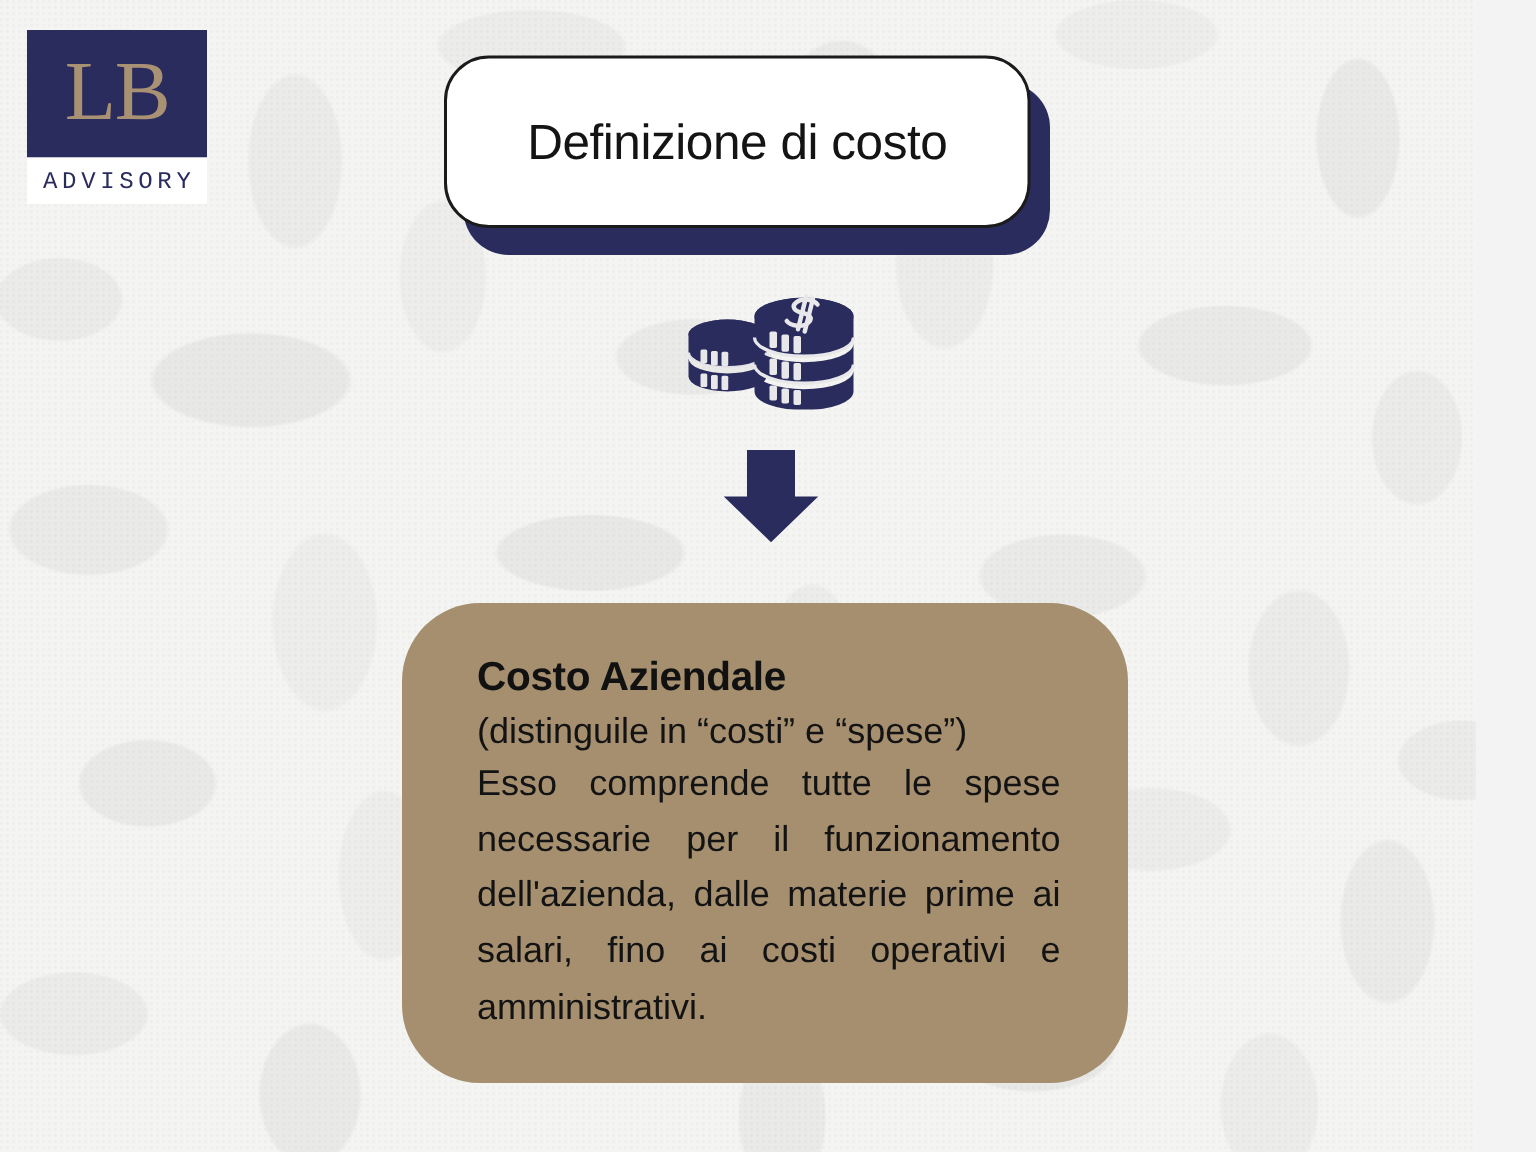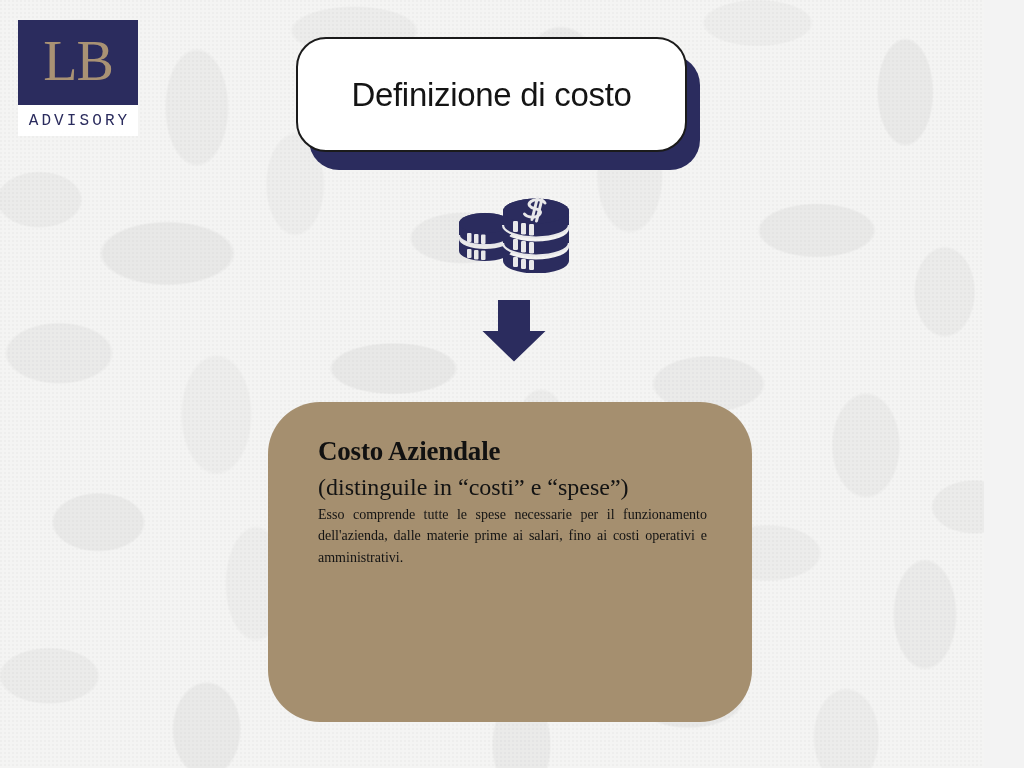--- a/index.html
+++ b/index.html
@@ -182,40 +182,39 @@
   #body-card {
     position: absolute;
     left: 268px;
     top: 402px;
     width: 484px;
     height: 320px;
     background: #a58f6f;
     border-radius: 52px;
     box-sizing: border-box;
     padding: 34px 45px 0 50px;
-    font-family: Liberation Serif, serif;
   }
   #body-heading {
     color: #111111;
     font-size: 27px;
     font-weight: bold;
     line-height: 1.18;
     letter-spacing: -0.2px;
     margin: 0 0 4px 0;
   }
   #body-subheading {
     color: #131313;
     font-size: 24px;
     line-height: 1.33;
     margin: 0;
     white-space: nowrap;
   }
   #body-paragraph {
     color: #131313;
-    font-size: 14px;
+    font-size: 24px;
     line-height: 1.55;
     margin: 0;
     text-align: justify;
     text-justify: inter-word;
   }
 </style>
 </head>
 <body>
 
 <div id="slide">

